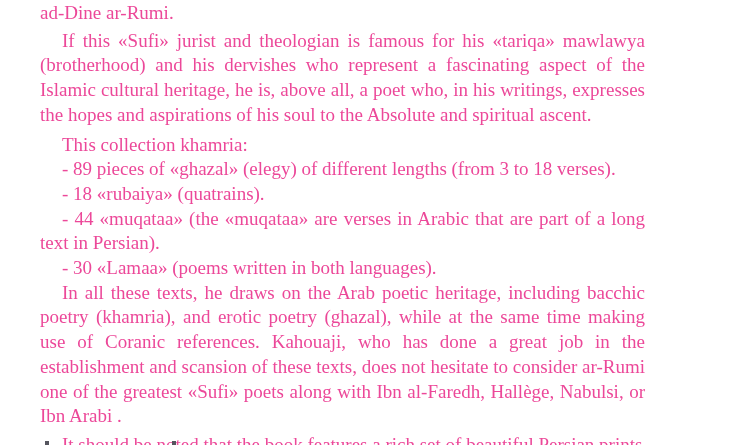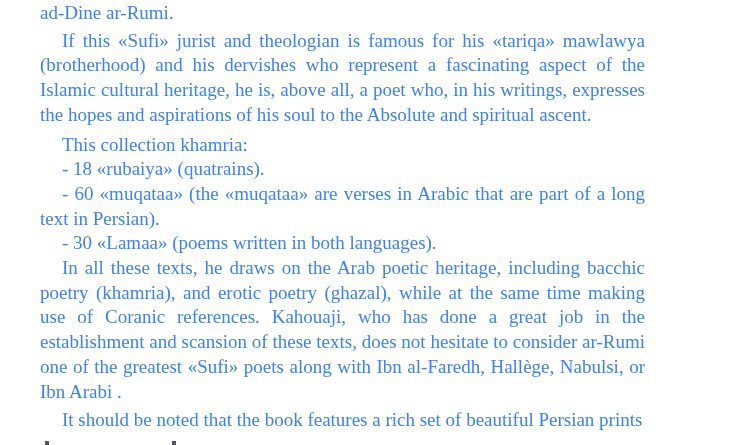--- a/index.html
+++ b/index.html
@@ -14,21 +14,21 @@
     position: relative;
   }
   .page {
     box-sizing: border-box;
     width: 684px;
     height: 445px;
     padding: 1px 39px 0 40px;
     font-family: "Liberation Serif", "DejaVu Serif", serif;
     font-size: 19px;
     line-height: 24.7px;
-    color: #3b82f6;
+    color: #ec4899;
     text-align: justify;
   }
   .page p {
     margin: 0;
     padding: 0;
   }
   .indent { text-indent: 22px; }
   .g3 { margin-top: 3px !important; }
   .g4 { margin-top: 4px !important; }
   .g5 { margin-top: 5px !important; }
@@ -45,24 +45,25 @@
 </head>
 <body>
 
 <div class="page">
   <p>ad-Dine ar-Rumi.</p>
 
   <p class="indent g3">If this «Sufi» jurist and theologian  is famous for his «tariqa» mawlawya (brotherhood)  and his dervishes who represent a fascinating aspect of the Islamic cultural heritage, he is, above all, a poet who, in his writings, expresses the hopes and aspirations of his soul to the Absolute and spiritual ascent.</p>
 
   <p class="indent g5">This collection khamria:</p>
 
+  <p class="indent">- 89 pieces of «ghazal» (elegy) of different lengths (from 3 to 18 verses).</p>
 
   <p class="indent">- 18 «rubaiya» (quatrains).</p>
 
-  <p class="indent">- 60 «muqataa» (the «muqataa» are verses in Arabic that are part of a long text in Persian).</p>
+  <p class="indent">- 44 «muqataa» (the «muqataa» are verses in Arabic that are part of a long text in Persian).</p>
 
   <p class="indent">- 30 «Lamaa» (poems written in both languages).</p>
 
   <p class="indent">In all these texts, he draws on the Arab poetic heritage, including bacchic poetry (khamria), and erotic poetry (ghazal), while at the same time making use of Coranic references. Kahouaji, who has done a great job in the establishment and scansion of these texts, does not hesitate to consider ar-Rumi one of the greatest «Sufi» poets along with Ibn al-Faredh, Hallège, Nabulsi, or Ibn Arabi .</p>
 
   <p class="indent g4">It should be noted that the book features a rich set of beautiful Persian prints</p>
 </div>
 
 <div class="glyph-top m1"></div>
 <div class="glyph-top m2"></div>

